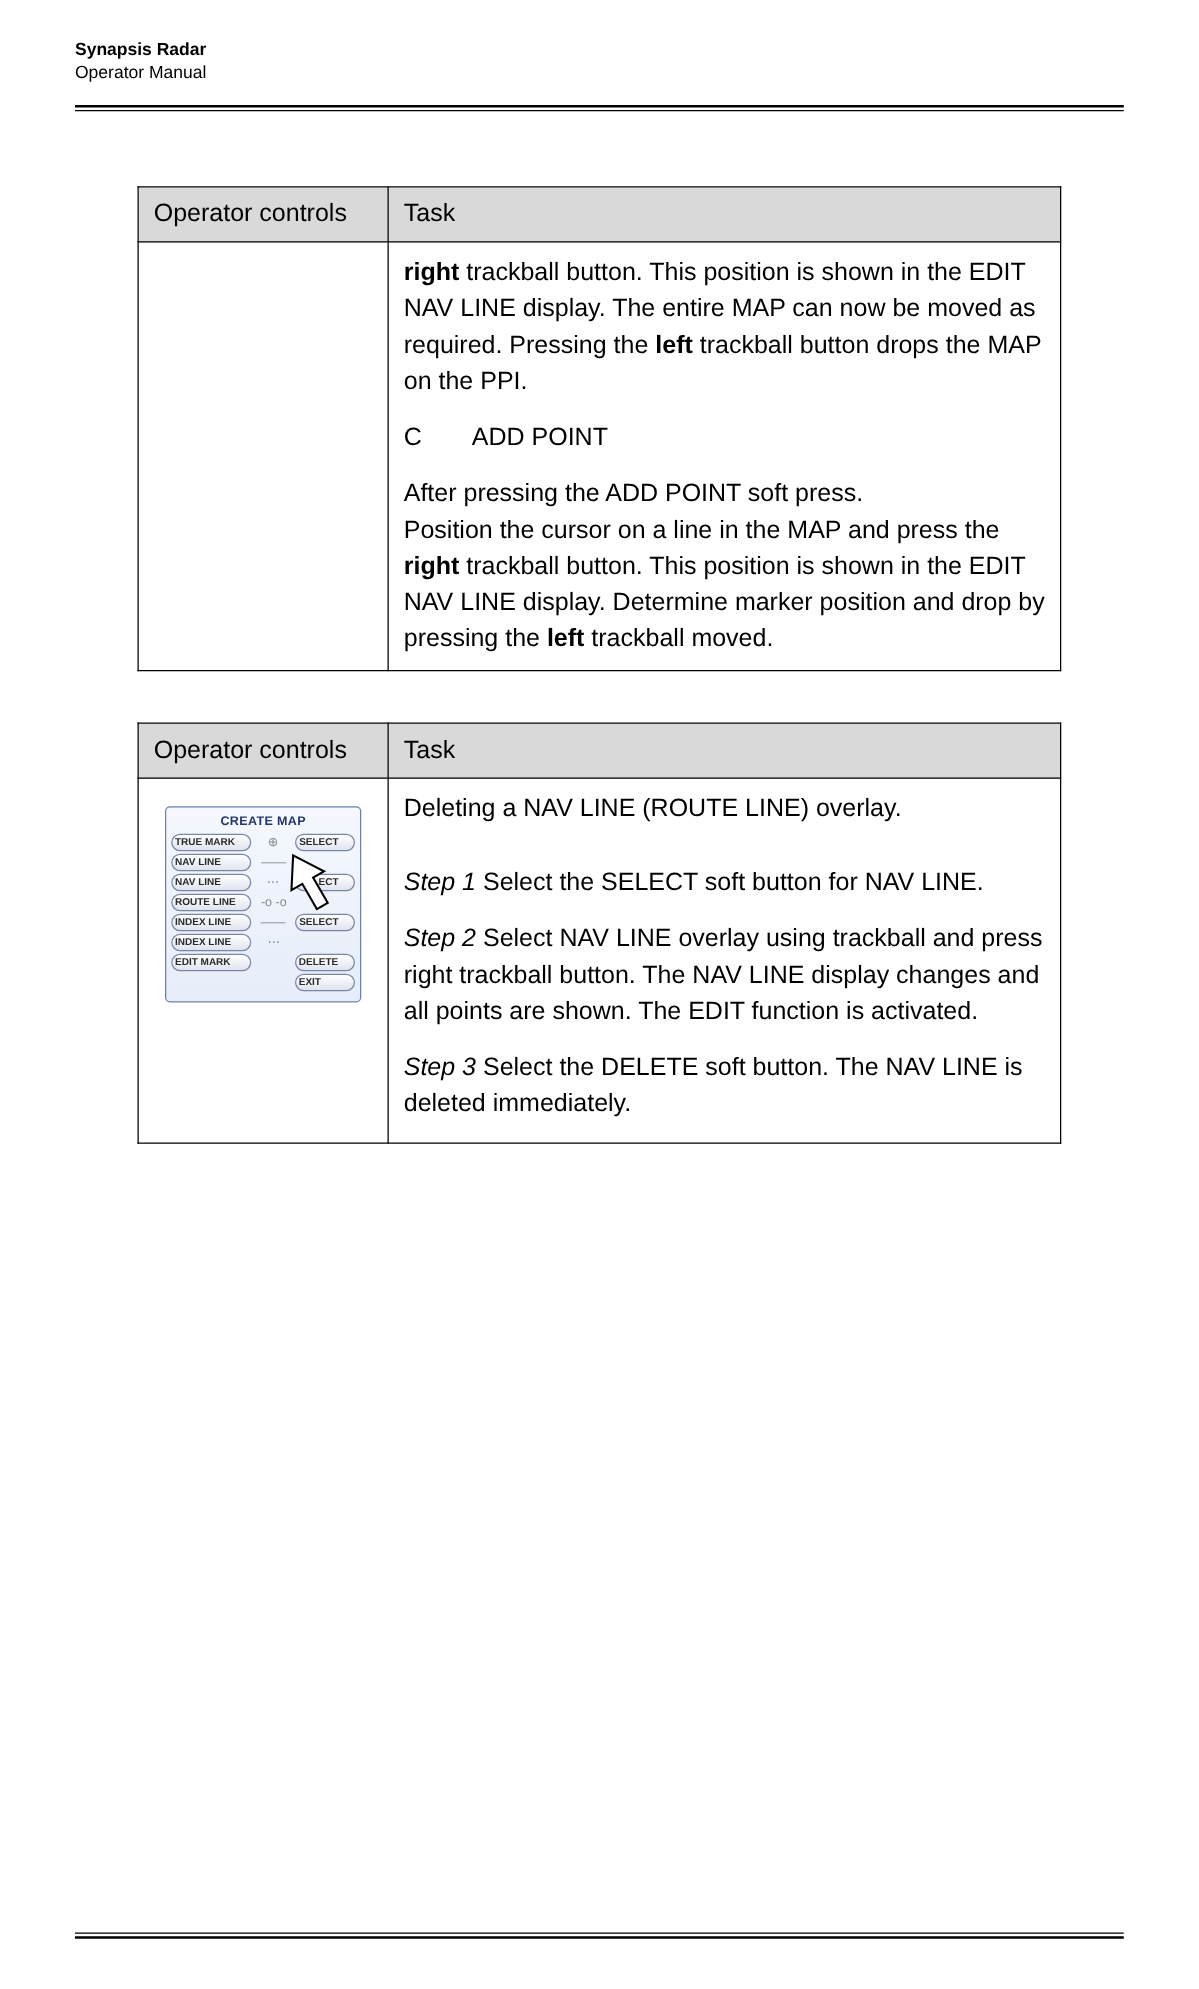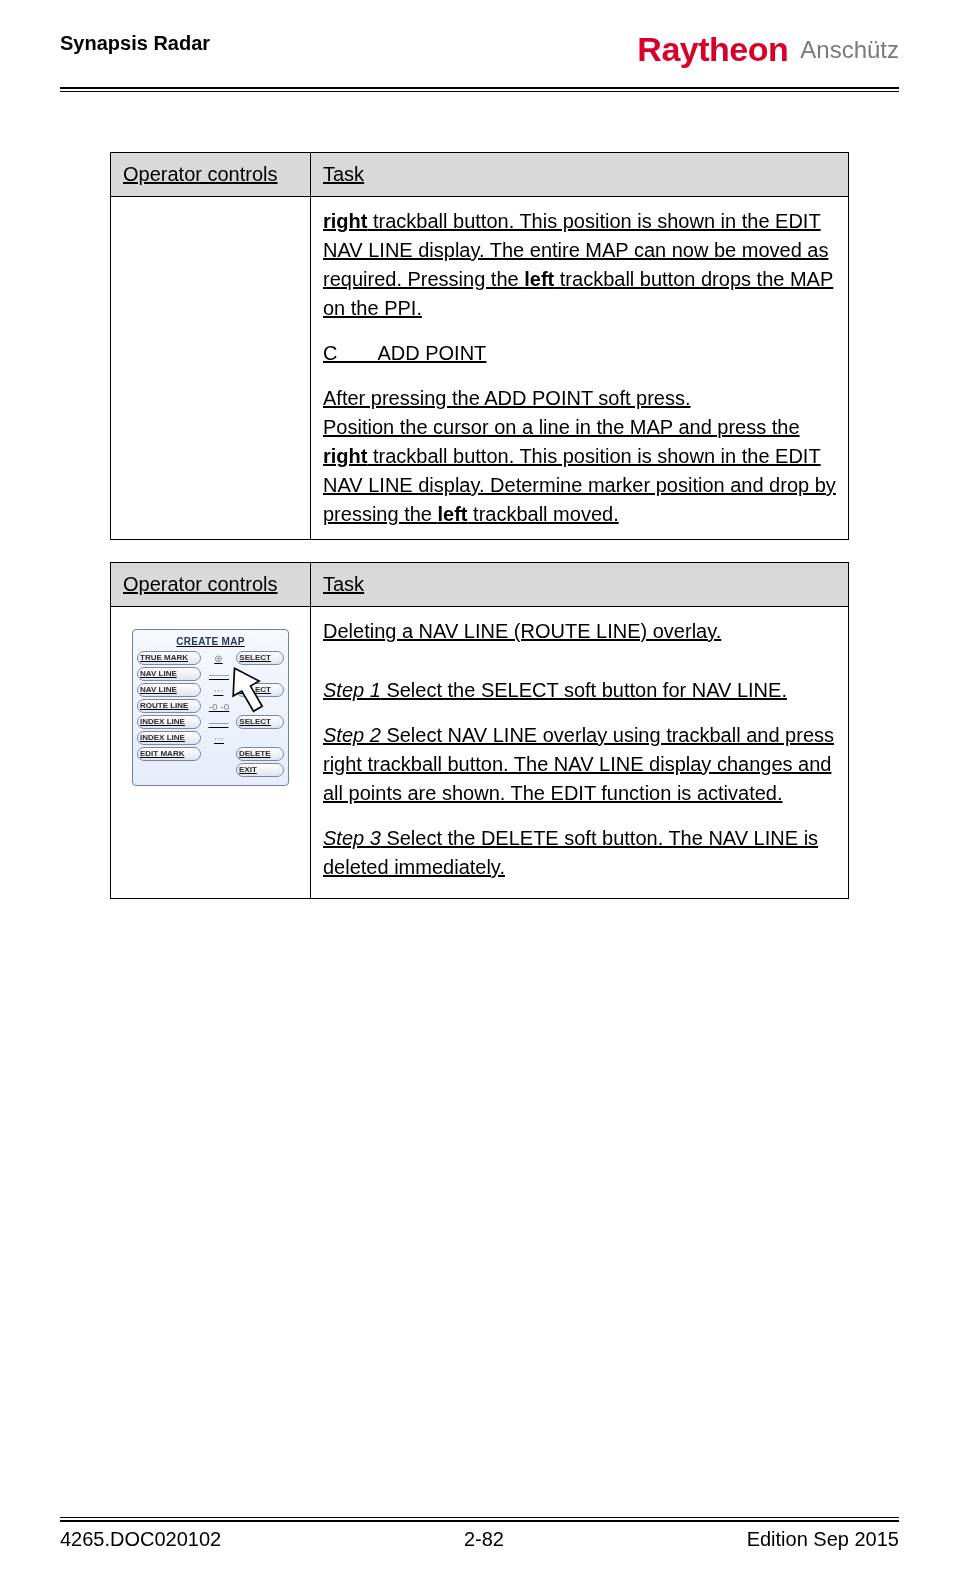--- a/index.html
+++ b/index.html
@@ -12,21 +12,21 @@
       position: relative;
       padding: 30px 60px 40px 60px;
     }
     .header {
       display: flex;
       justify-content: space-between;
       align-items: flex-start;
       padding-bottom: 14px;
     }
     .header-left {
-      font-size: 20px;
+      font-size: 14px;
       line-height: 1.3;
     }
     .header-left .bold { font-weight: bold; }
     .brand {
       display: flex;
       align-items: center;
       gap: 12px;
     }
     .brand-main {
       font-size: 34px;
@@ -40,23 +40,22 @@
       font-weight: 300;
     }
     .hr-thick { border: none; border-top: 2px solid #000; margin-top: 4px; }
     .hr-thin { border: none; border-top: 1px solid #000; margin-top: 2px; }
 
     .content { padding: 60px 50px 0 50px; }
 
     table.manual {
       border-collapse: collapse;
       width: 100%;
-      margin-bottom: 22px;
+      margin-bottom: 41px;
       font-size: 20px;
-      text-decoration: underline;
     }
     table.manual th, table.manual td {
       border: 1px solid #000;
       padding: 10px 12px;
       vertical-align: top;
       text-align: left;
     }
     table.manual th {
       background: #d9d9d9;
       font-weight: normal;
@@ -126,24 +125,21 @@
       font-size: 20px;
       padding-top: 6px;
     }
   </style>
 </head>
 <body>
 
 <div class="header">
   <div class="header-left">
     <div class="bold">Synapsis Radar</div>
-  </div>
-  <div class="brand">
-    <span class="brand-main">Raytheon</span>
-    <span class="brand-sub">Anschütz</span>
+    <div>Operator Manual</div>
   </div>
 </div>
 <hr class="hr-thick">
 <hr class="hr-thin">
 
 <div class="content">
 
   <table class="manual">
     <tbody>
         <tr>
@@ -232,18 +228,13 @@
       </td>
     </tr>
   </tbody>
     </table>
 
 </div>
 
 <div class="footer">
   <hr class="hr-thin">
   <hr class="hr-thick" style="margin-top:2px;">
-  <div class="footer-line">
-    <span>4265.DOC020102</span>
-    <span>2-82</span>
-    <span>Edition Sep 2015</span>
-  </div>
 </div>
 
 </body></html>

